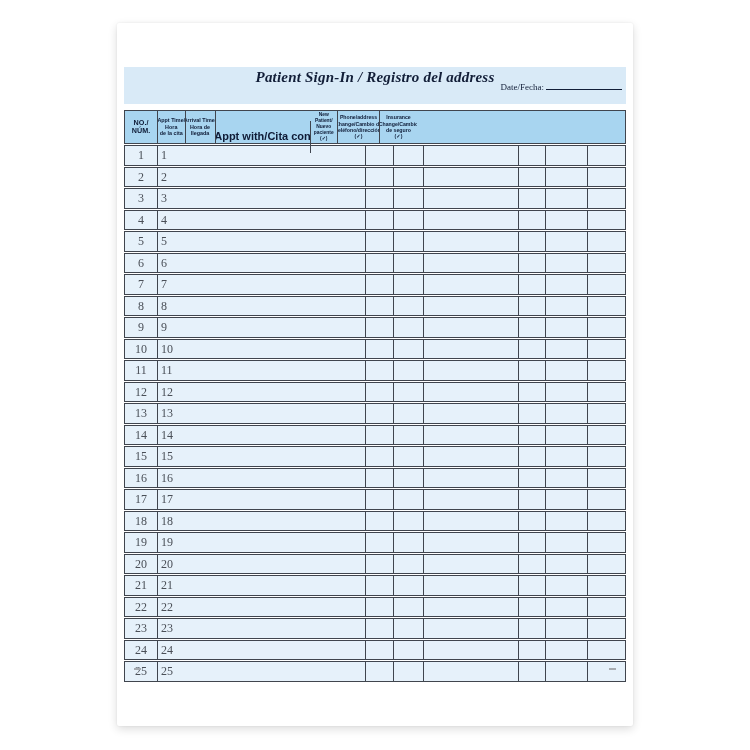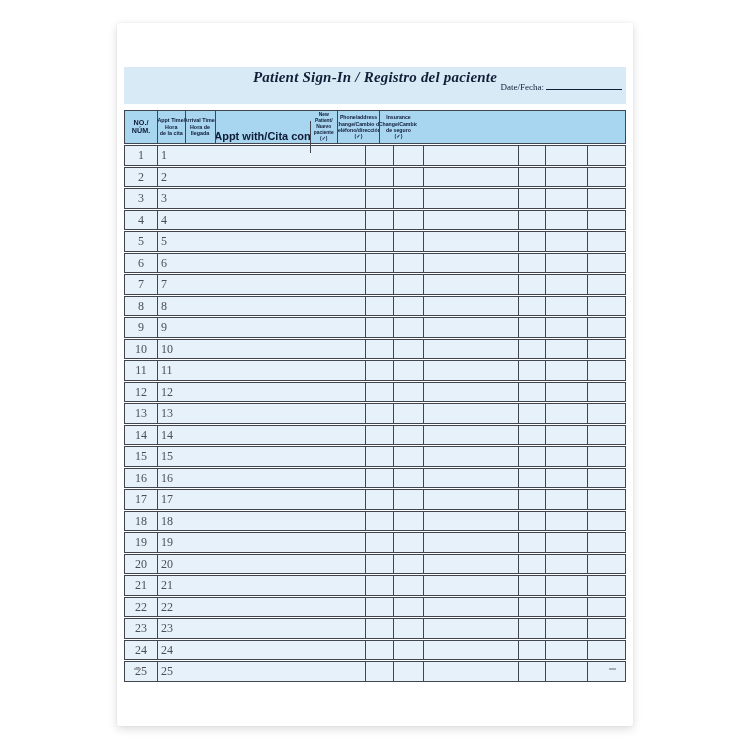--- a/index.html
+++ b/index.html
@@ -55,21 +55,21 @@
   .tick.left{left:10px;}
   .tick.right{right:10px;}
 </style>
 </head>
 <body>
 
 <div class="sheet">
   <div class="content">
 
     <div class="band">
-      <div class="title">Patient Sign-In / Registro del paciente</div>
+      <div class="title">Patient Sign-In / Registro del address</div>
       <div class="dateline">
         <span>Date/Fecha:</span><span class="rule"></span>
       </div>
     </div>
 
 
     <div class="table">
       <div class="thead" id="thead">
           <div class="hcell" style="width: 6.6%; font-size: 7.2px; line-height: 8.4px; text-align: right;">
             <span class="hline">NO./</span>

